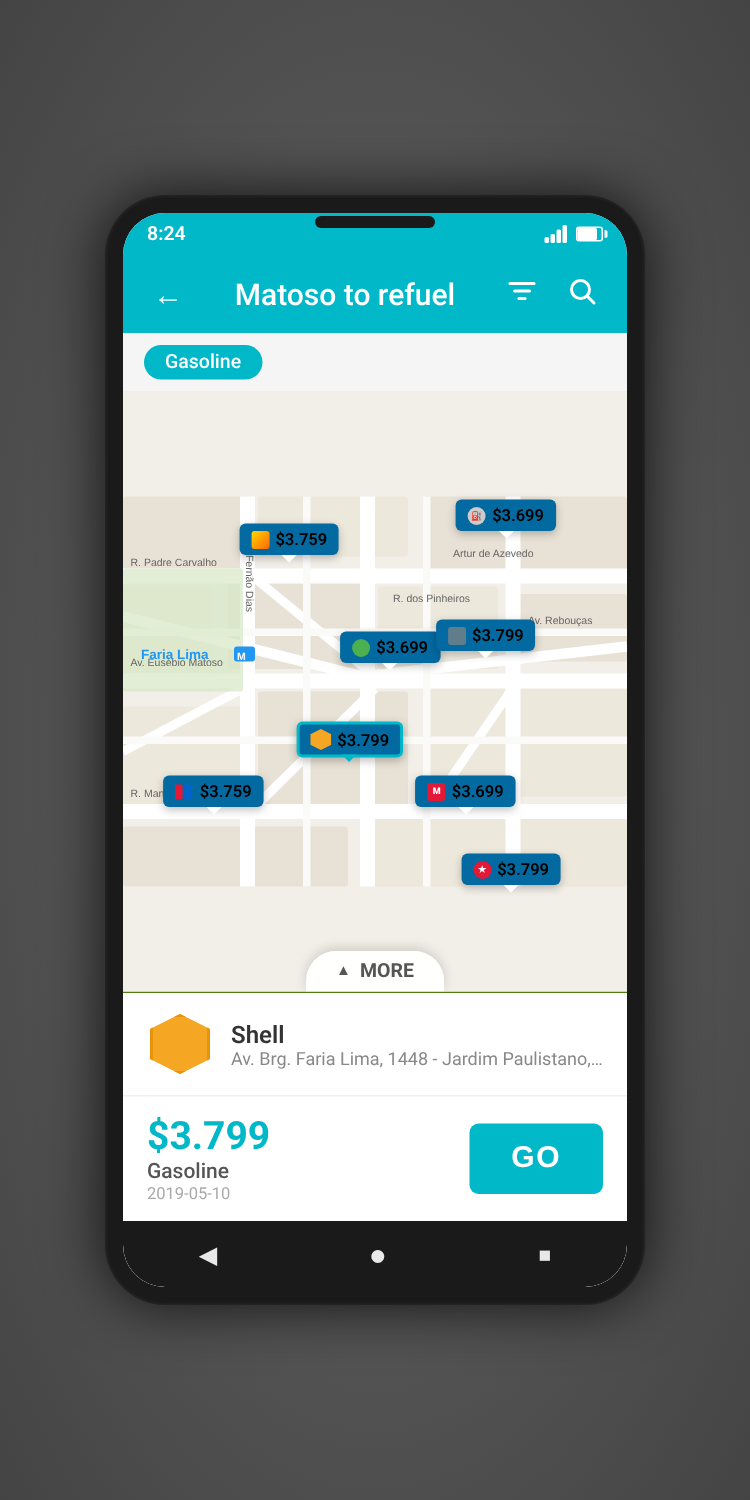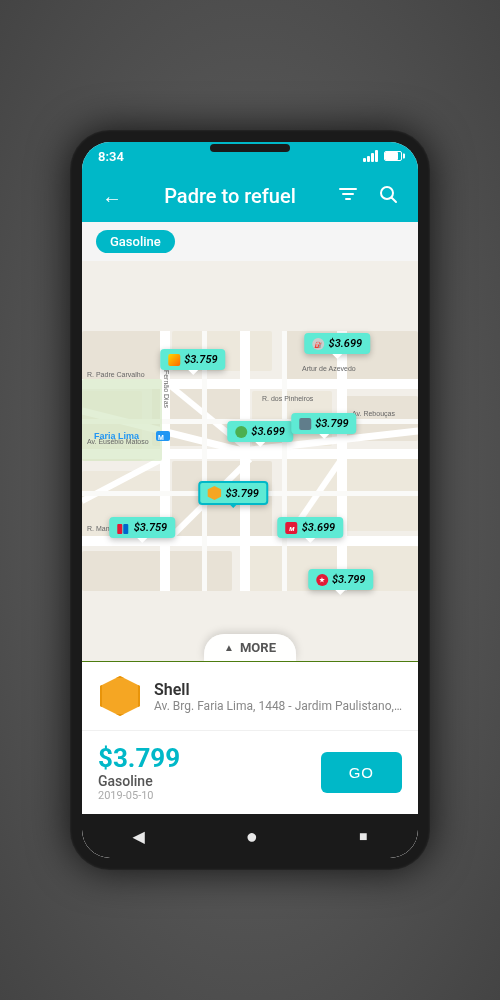--- a/index.html
+++ b/index.html
@@ -154,32 +154,31 @@
     
     .map-bg {
       position: absolute;
       inset: 0;
       background: #f2efe9;
     }
 
     
     .map-pin {
       position: absolute;
-      background: #5eead4;
+      background: #0369a1;
       border-radius: 4px;
       padding: 4px 8px;
       display: flex;
-      align-items: flex-end;
+      align-items: center;
       gap: 4px;
       font-size: 11px;
       font-weight: 600;
       box-shadow: 0 2px 6px rgba(0,0,0,0.25);
       white-space: nowrap;
       transform: translateX(-50%);
-      font-style: italic;
     }
 
     .map-pin::after {
       content: '';
       position: absolute;
       bottom: -5px;
       left: 50%;
       transform: translateX(-50%);
       width: 0;
       height: 0;
@@ -278,22 +277,22 @@
       font-size: 11px;
       color: #aaa;
     }
 
     .go-button {
       background: #00b8c8;
       color: #fff;
       border: none;
       border-radius: 6px;
       padding: 12px 28px;
-      font-size: 15px;
-      font-weight: 400;
+      font-size: 20px;
+      font-weight: 700;
       cursor: pointer;
       letter-spacing: 1px;
     }
 
     
     .nav-bar {
       background: #1a1a1a;
       height: 44px;
       display: flex;
       align-items: center;
@@ -331,37 +330,37 @@
     }
   </style>
 </head>
 <body>
 
 <div class="phone-frame">
   <div class="notch"></div>
   <div class="phone-screen">
 
     <div class="status-bar">
-      <span class="status-time">8:34</span>
+      <span class="status-time">8:24</span>
       <div class="status-icons">
         <div class="signal-bars">
           <div class="signal-bar" style="height:4px;"></div>
           <div class="signal-bar" style="height:6px;"></div>
           <div class="signal-bar" style="height:9px;"></div>
           <div class="signal-bar" style="height:12px;"></div>
         </div>
         <div class="battery-icon">
           <div class="battery-fill"></div>
         </div>
       </div>
     </div>
 
     <div class="app-bar">
       <span class="app-bar-icon">←</span>
-      <span class="app-bar-title">Padre to refuel</span>
+      <span class="app-bar-title">Matoso to refuel</span>
       <span class="app-bar-icon" style="font-size:16px;">
         <svg width="20" height="16" viewBox="0 0 20 16" fill="none">
           <line x1="2" y1="3" x2="18" y2="3" stroke="white" stroke-width="2" stroke-linecap="round"></line>
           <line x1="5" y1="8" x2="15" y2="8" stroke="white" stroke-width="2" stroke-linecap="round"></line>
           <line x1="8" y1="13" x2="12" y2="13" stroke="white" stroke-width="2" stroke-linecap="round"></line>
         </svg>
       </span>
       <span class="app-bar-icon">
         <svg width="20" height="20" viewBox="0 0 20 20" fill="none">
           <circle cx="9" cy="9" r="6" stroke="white" stroke-width="2"></circle>

